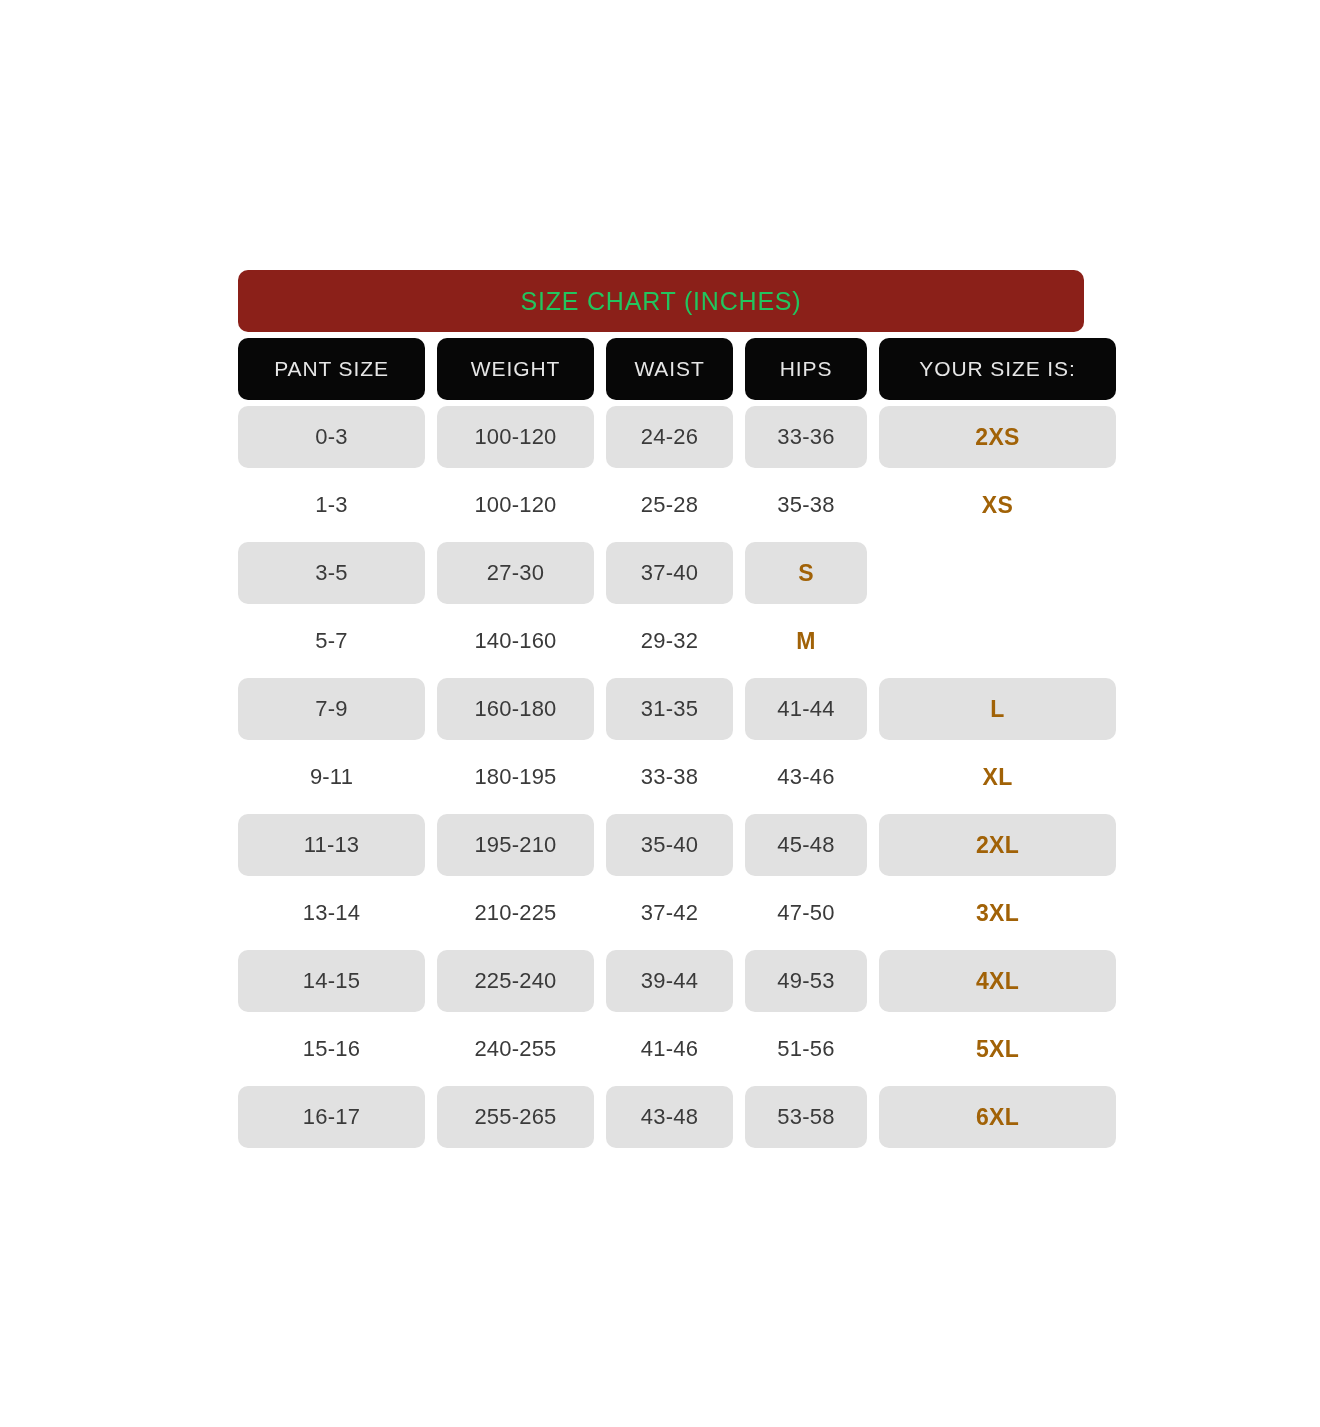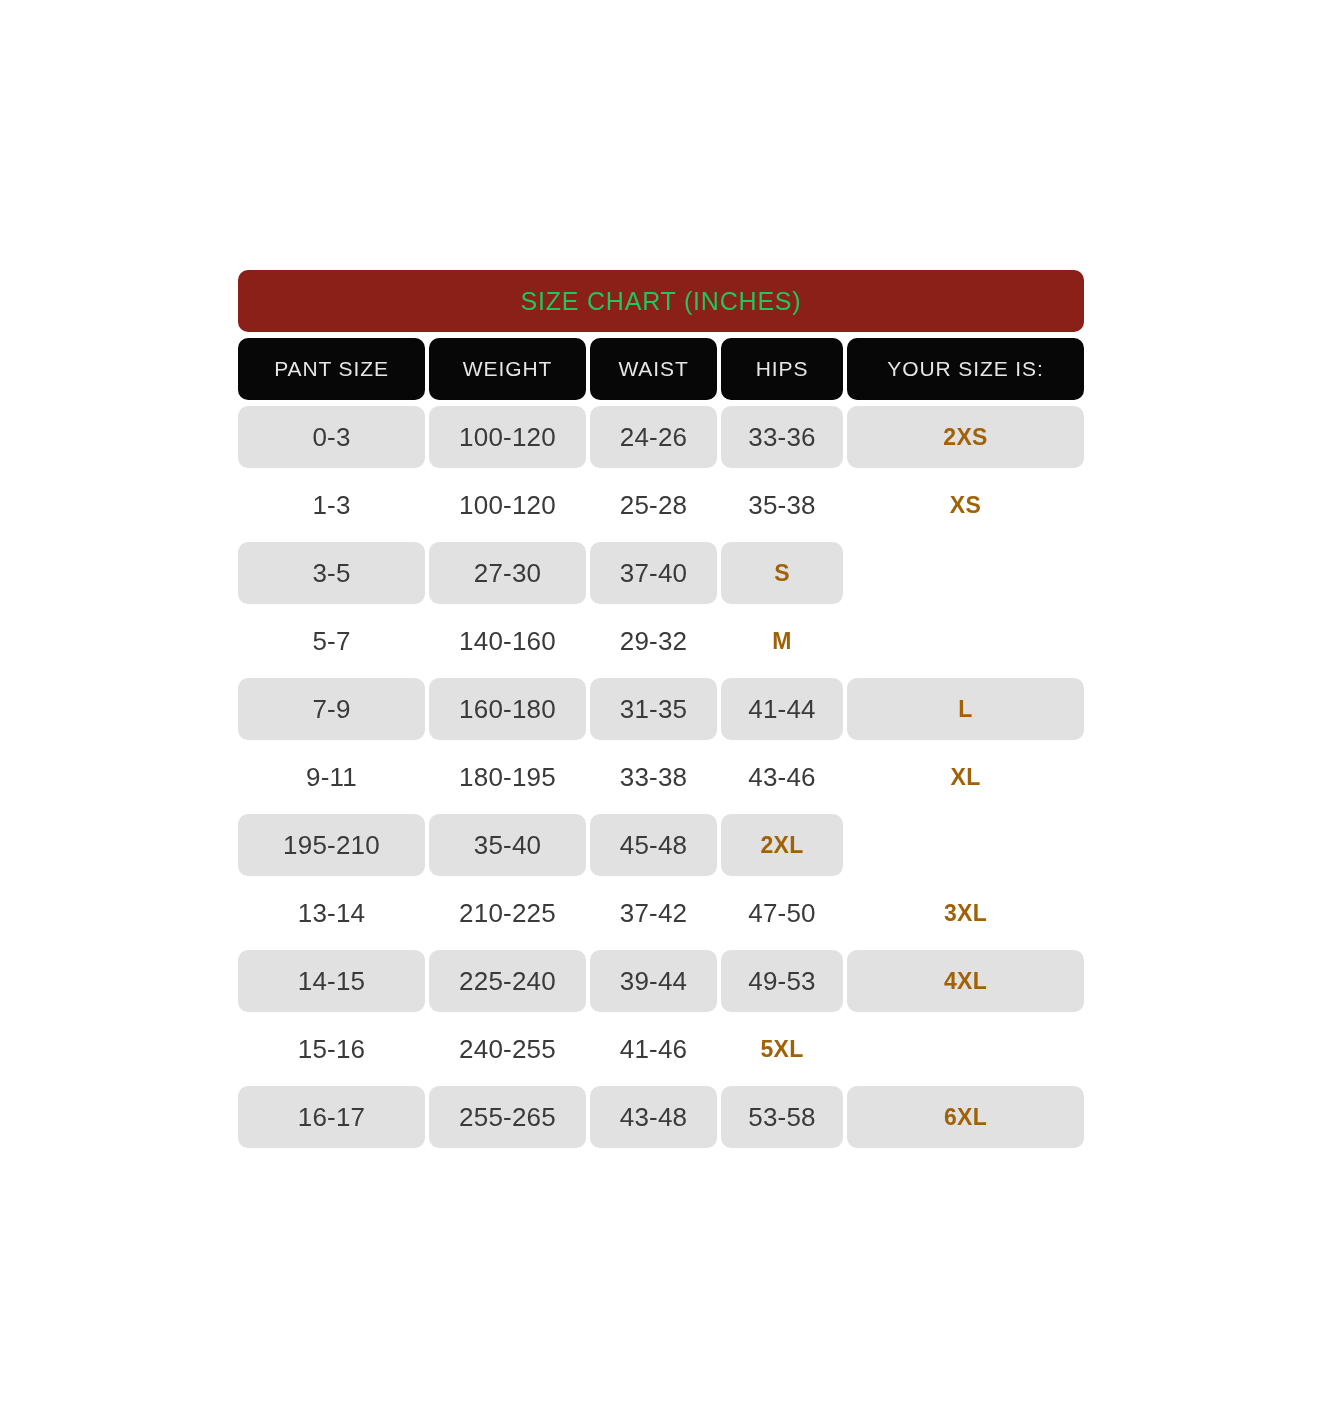--- a/index.html
+++ b/index.html
@@ -36,31 +36,31 @@
     color: #22c55e;
     font-size: 25px;
     letter-spacing: 0.8px;
     font-weight: 400;
   }
 
   
   .row {
     display: grid;
     grid-template-columns: 187px 157px 127px 122px 237px;
-    column-gap: 4px;
+    column-gap: 12px;
     height: 62px;
     margin-bottom: 6px;
   }
 
   .cell {
     display: flex;
     align-items: center;
     justify-content: center;
     border-radius: 10px;
-    font-size: 26px;
+    font-size: 22px;
     color: #3A3A3A;
     font-weight: 400;
     letter-spacing: 0.2px;
   }
 
   
   .header-row .cell {
     background: #070707;
     color: #E6E6E6;
     font-size: 21px;
@@ -134,20 +134,21 @@
         <div class="cell size-result">L</div>
       </div>
       <div class="row data-row plain">
         <div class="cell">9-11</div>
         <div class="cell">180-195</div>
         <div class="cell">33-38</div>
         <div class="cell">43-46</div>
         <div class="cell size-result">XL</div>
       </div>
       <div class="row data-row shaded">
+        <div class="cell">11-13</div>
         <div class="cell">195-210</div>
         <div class="cell">35-40</div>
         <div class="cell">45-48</div>
         <div class="cell size-result">2XL</div>
       </div>
       <div class="row data-row plain">
         <div class="cell">13-14</div>
         <div class="cell">210-225</div>
         <div class="cell">37-42</div>
         <div class="cell">47-50</div>
@@ -157,20 +158,21 @@
         <div class="cell">14-15</div>
         <div class="cell">225-240</div>
         <div class="cell">39-44</div>
         <div class="cell">49-53</div>
         <div class="cell size-result">4XL</div>
       </div>
       <div class="row data-row plain">
         <div class="cell">15-16</div>
         <div class="cell">240-255</div>
         <div class="cell">41-46</div>
+        <div class="cell">51-56</div>
         <div class="cell size-result">5XL</div>
       </div>
       <div class="row data-row shaded">
         <div class="cell">16-17</div>
         <div class="cell">255-265</div>
         <div class="cell">43-48</div>
         <div class="cell">53-58</div>
         <div class="cell size-result">6XL</div>
       </div>
     </div>

